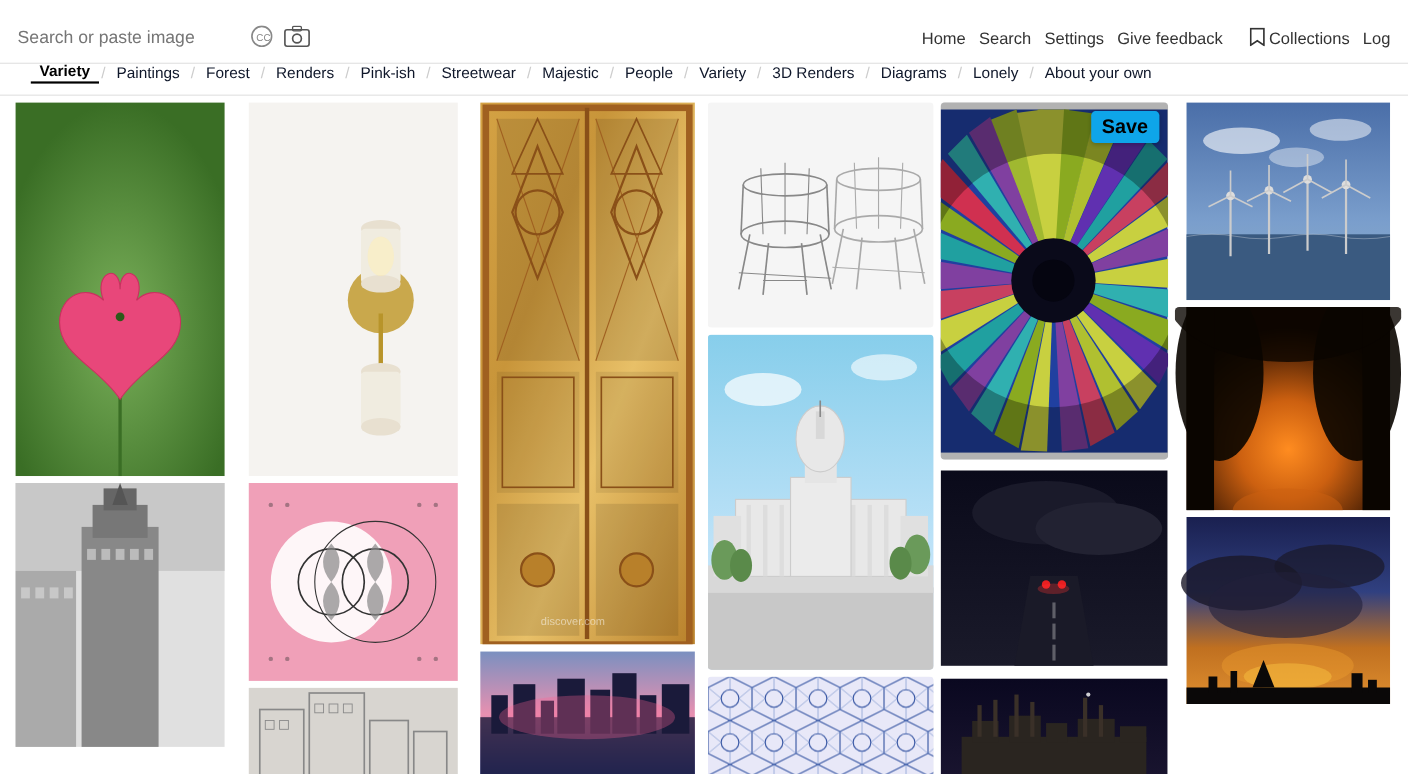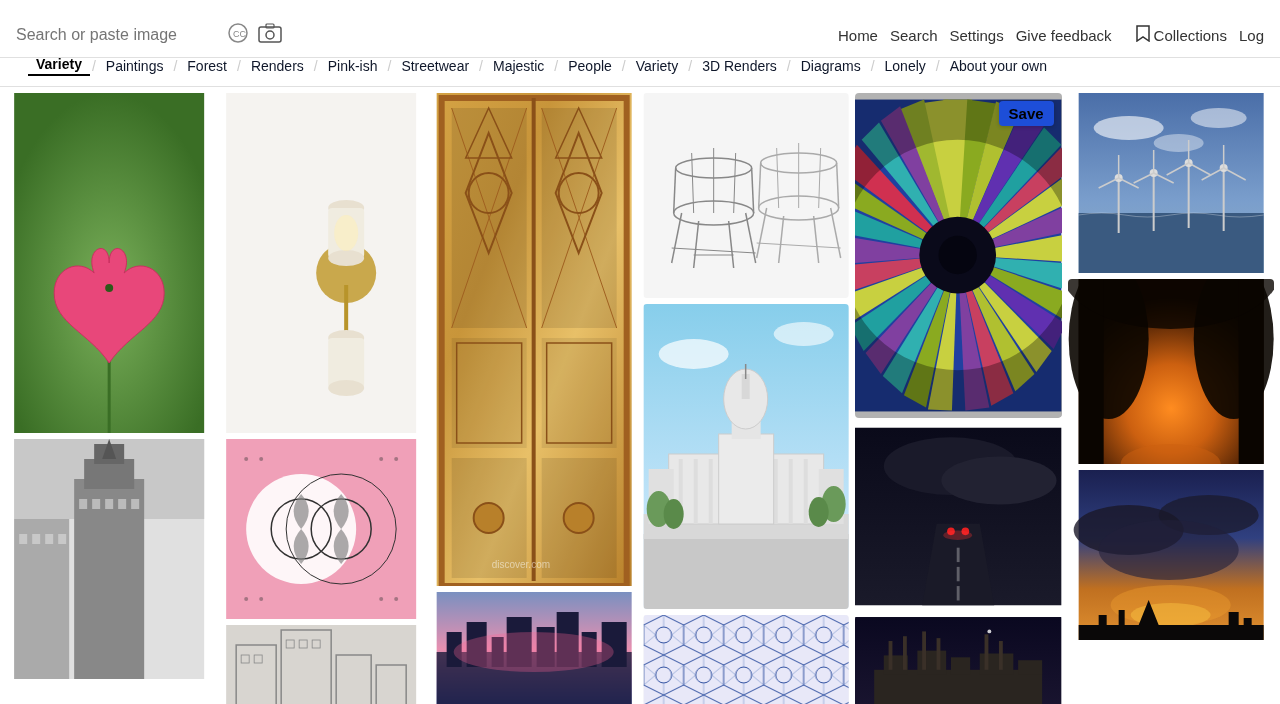--- a/index.html
+++ b/index.html
@@ -100,25 +100,25 @@
     .tile {
       position: relative;
       overflow: hidden;
       border-radius: 4px;
       cursor: pointer;
     }
     .save-btn {
       position: absolute;
       top: 8px;
       right: 8px;
-      background: #1d4ed8;
+      background: #0ea5e9;
       border: none;
       border-radius: 4px;
       padding: 4px 10px;
-      font-size: 15px;
+      font-size: 18px;
       font-weight: 600;
       cursor: pointer;
       box-shadow: 0 1px 4px rgba(0,0,0,0.2);
     }
 
     
     .tile svg {
       display: block;
       width: 100%;
     }

